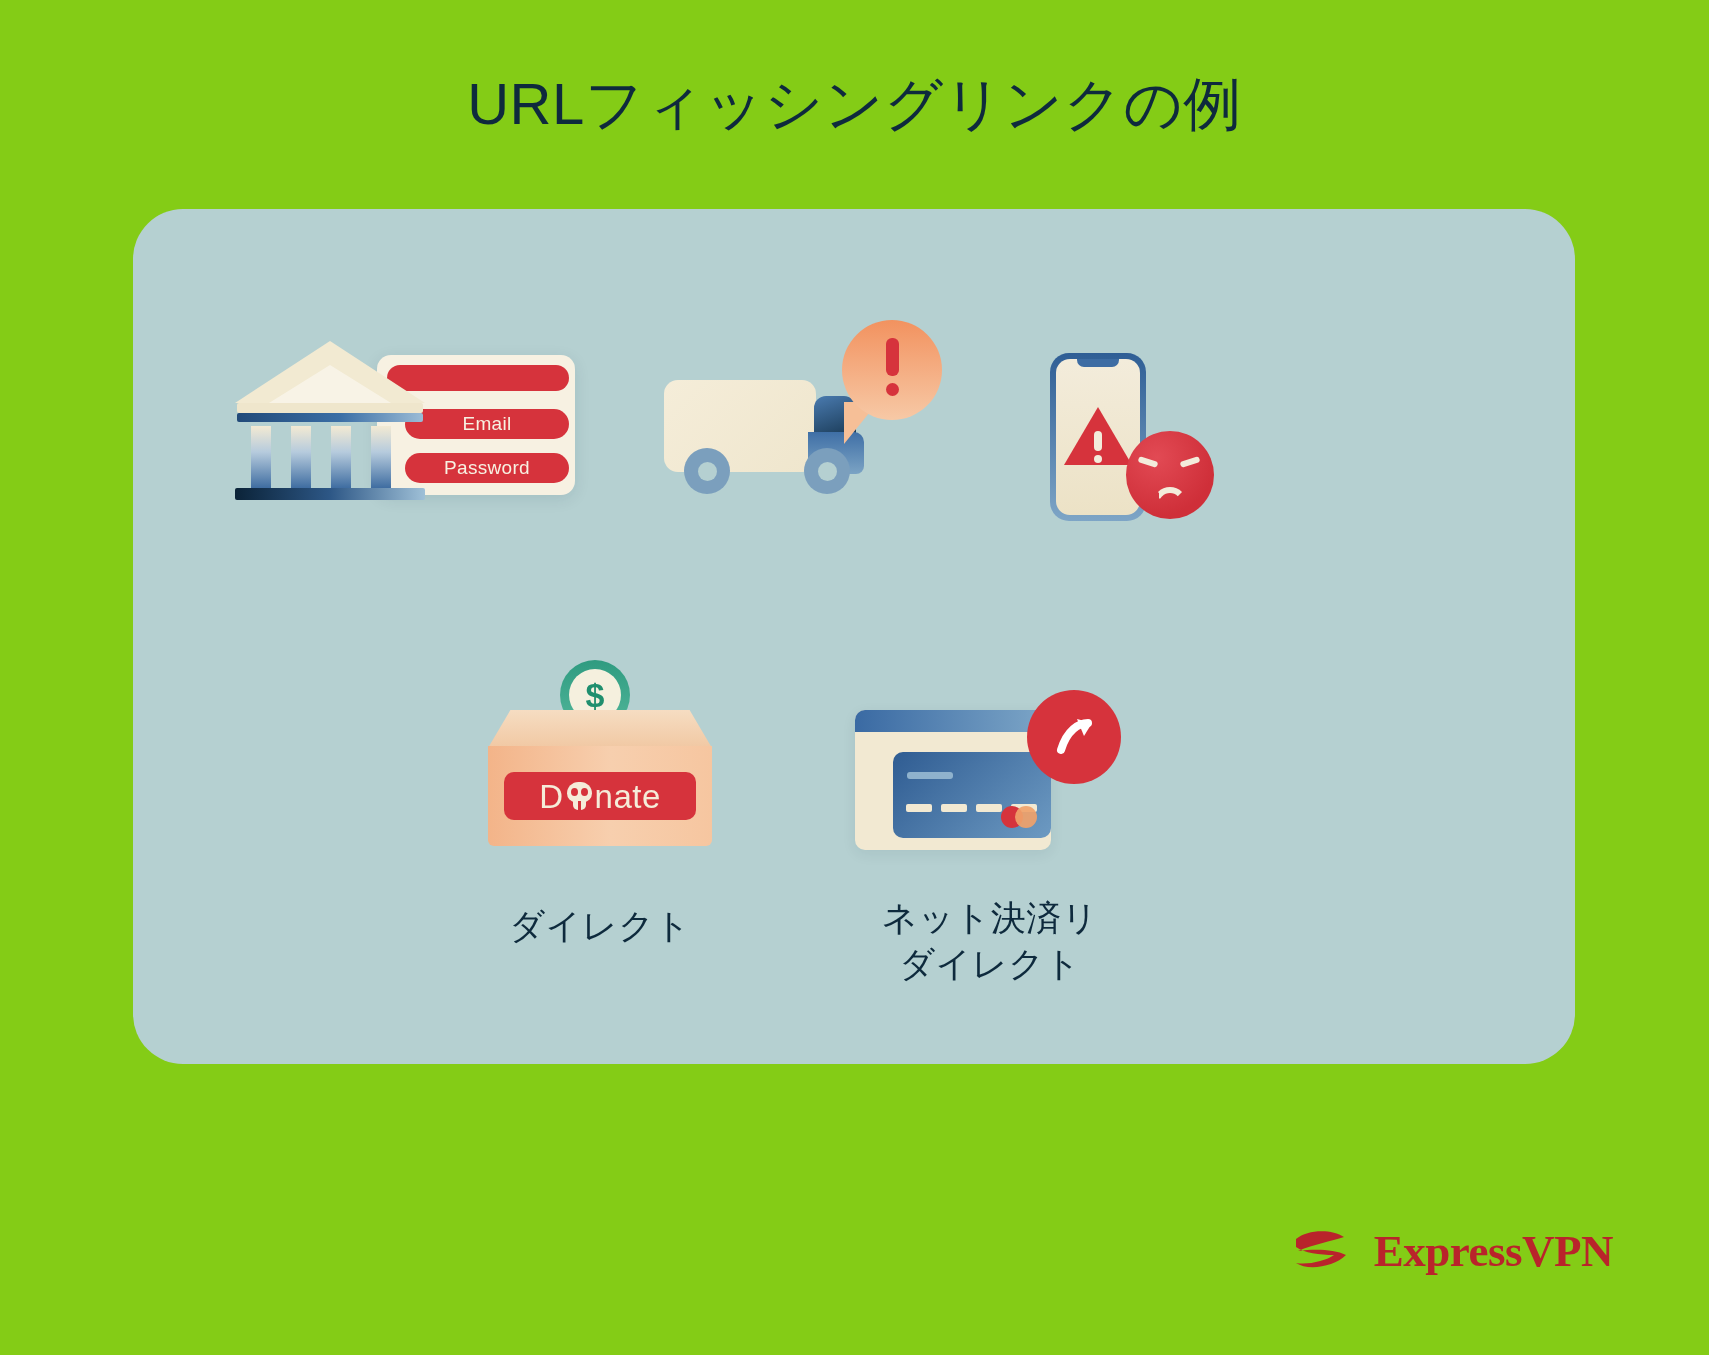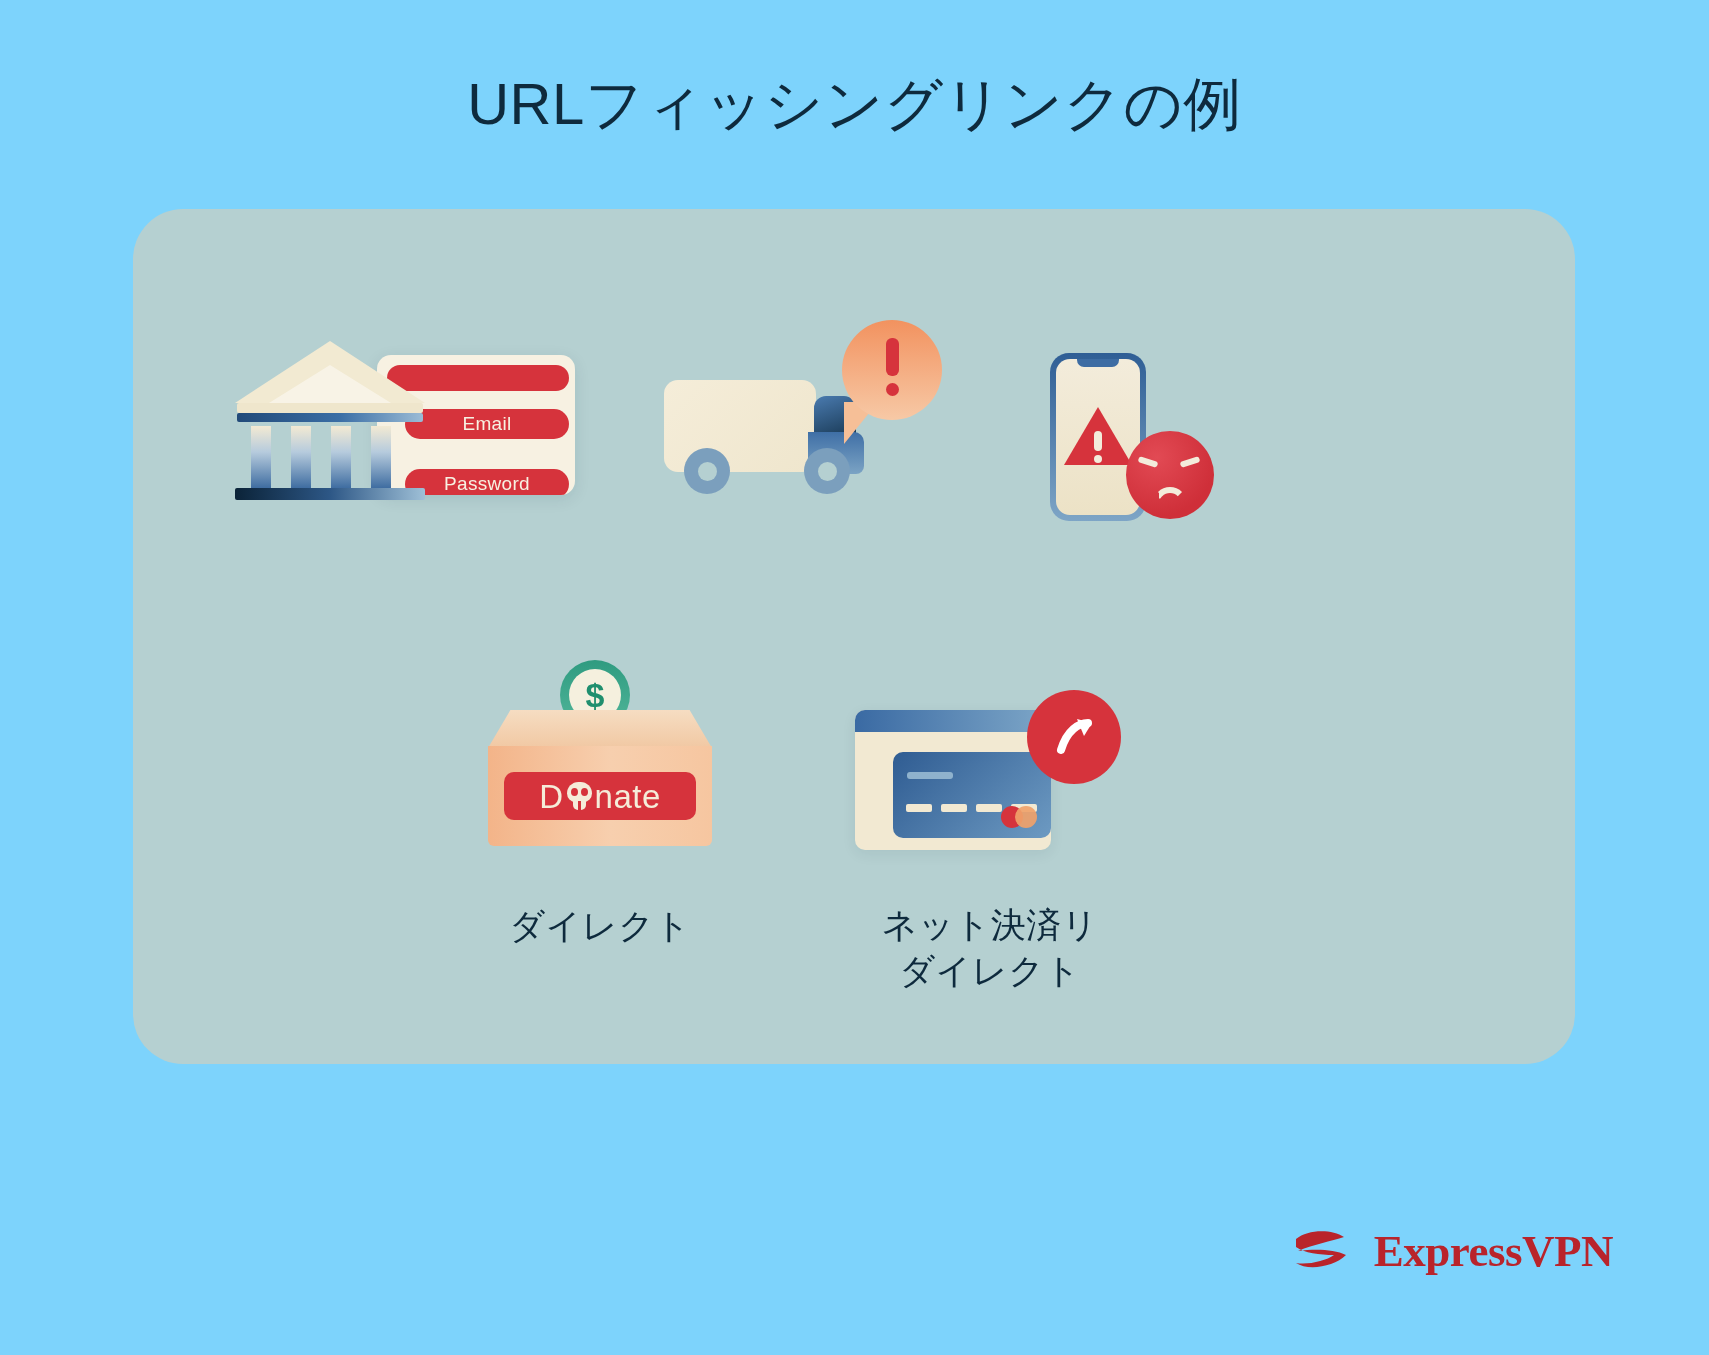--- a/index.html
+++ b/index.html
@@ -8,21 +8,21 @@
     width: 1709px;
     height: 1355px;
     background: #ffffff;
     font-family: "Liberation Sans", "DejaVu Sans", sans-serif;
     overflow: hidden;
   }
   #page {
     position: relative;
     width: 1709px;
     height: 1355px;
-    background: #7dd3fc;
+    background: #84cc16;
   }
 
   
   .page-title {
     position: absolute;
     top: 72px;
     left: 0;
     width: 100%;
     text-align: center;
     font-size: 58px;
@@ -92,21 +92,21 @@
     background: #d6333c;
     border-radius: 15px;
     color: #f7f1e2;
     font-size: 19px;
     display: flex;
     align-items: center;
     justify-content: center;
     letter-spacing: .3px;
   }
   .bank-field.email { top: 54px; }
-  .bank-field.password { top: 98px; margin-top: 16px; }
+  .bank-field.password { top: 98px; }
 
   .bank-building {
     position: absolute;
     left: 18px;
     top: 8px;
     width: 190px;
     height: 160px;
   }
   .bank-roof {
     position: absolute;
@@ -597,21 +597,21 @@
           <i class="b"></i>
         </span>
       </div>
       <div class="redirect-badge">
         <svg width="54" height="54" viewBox="0 0 54 54" aria-hidden="true">
           <path d="M14 40 C 20 20, 32 13, 41 13" stroke="#ffffff" stroke-width="8" fill="none" stroke-linecap="round"></path>
           <path d="M30 9 L 45 13 L 37 26 Z" fill="#ffffff"></path>
         </svg>
       </div>
     </div>
-    <div class="caption" style="margin-top:22px;">ネット決済リ
+    <div class="caption" style="margin-top:15px;">ネット決済リ
 ダイレクト</div>
   </div>
 
   <div class="logo">
     <span class="logo-mark">
       <svg width="64" height="56" viewBox="0 0 64 56" aria-hidden="true">
         <path d="M8 16 C 20 6, 44 6, 56 14 C 44 18, 24 22, 10 28 C 26 26, 46 26, 58 32 C 46 44, 20 48, 8 40 C 20 42, 38 38, 46 32 C 32 32, 16 30, 8 24 Z" fill="#b9242b"></path>
       </svg>
     </span>
     <span class="logo-text">ExpressVPN</span>

